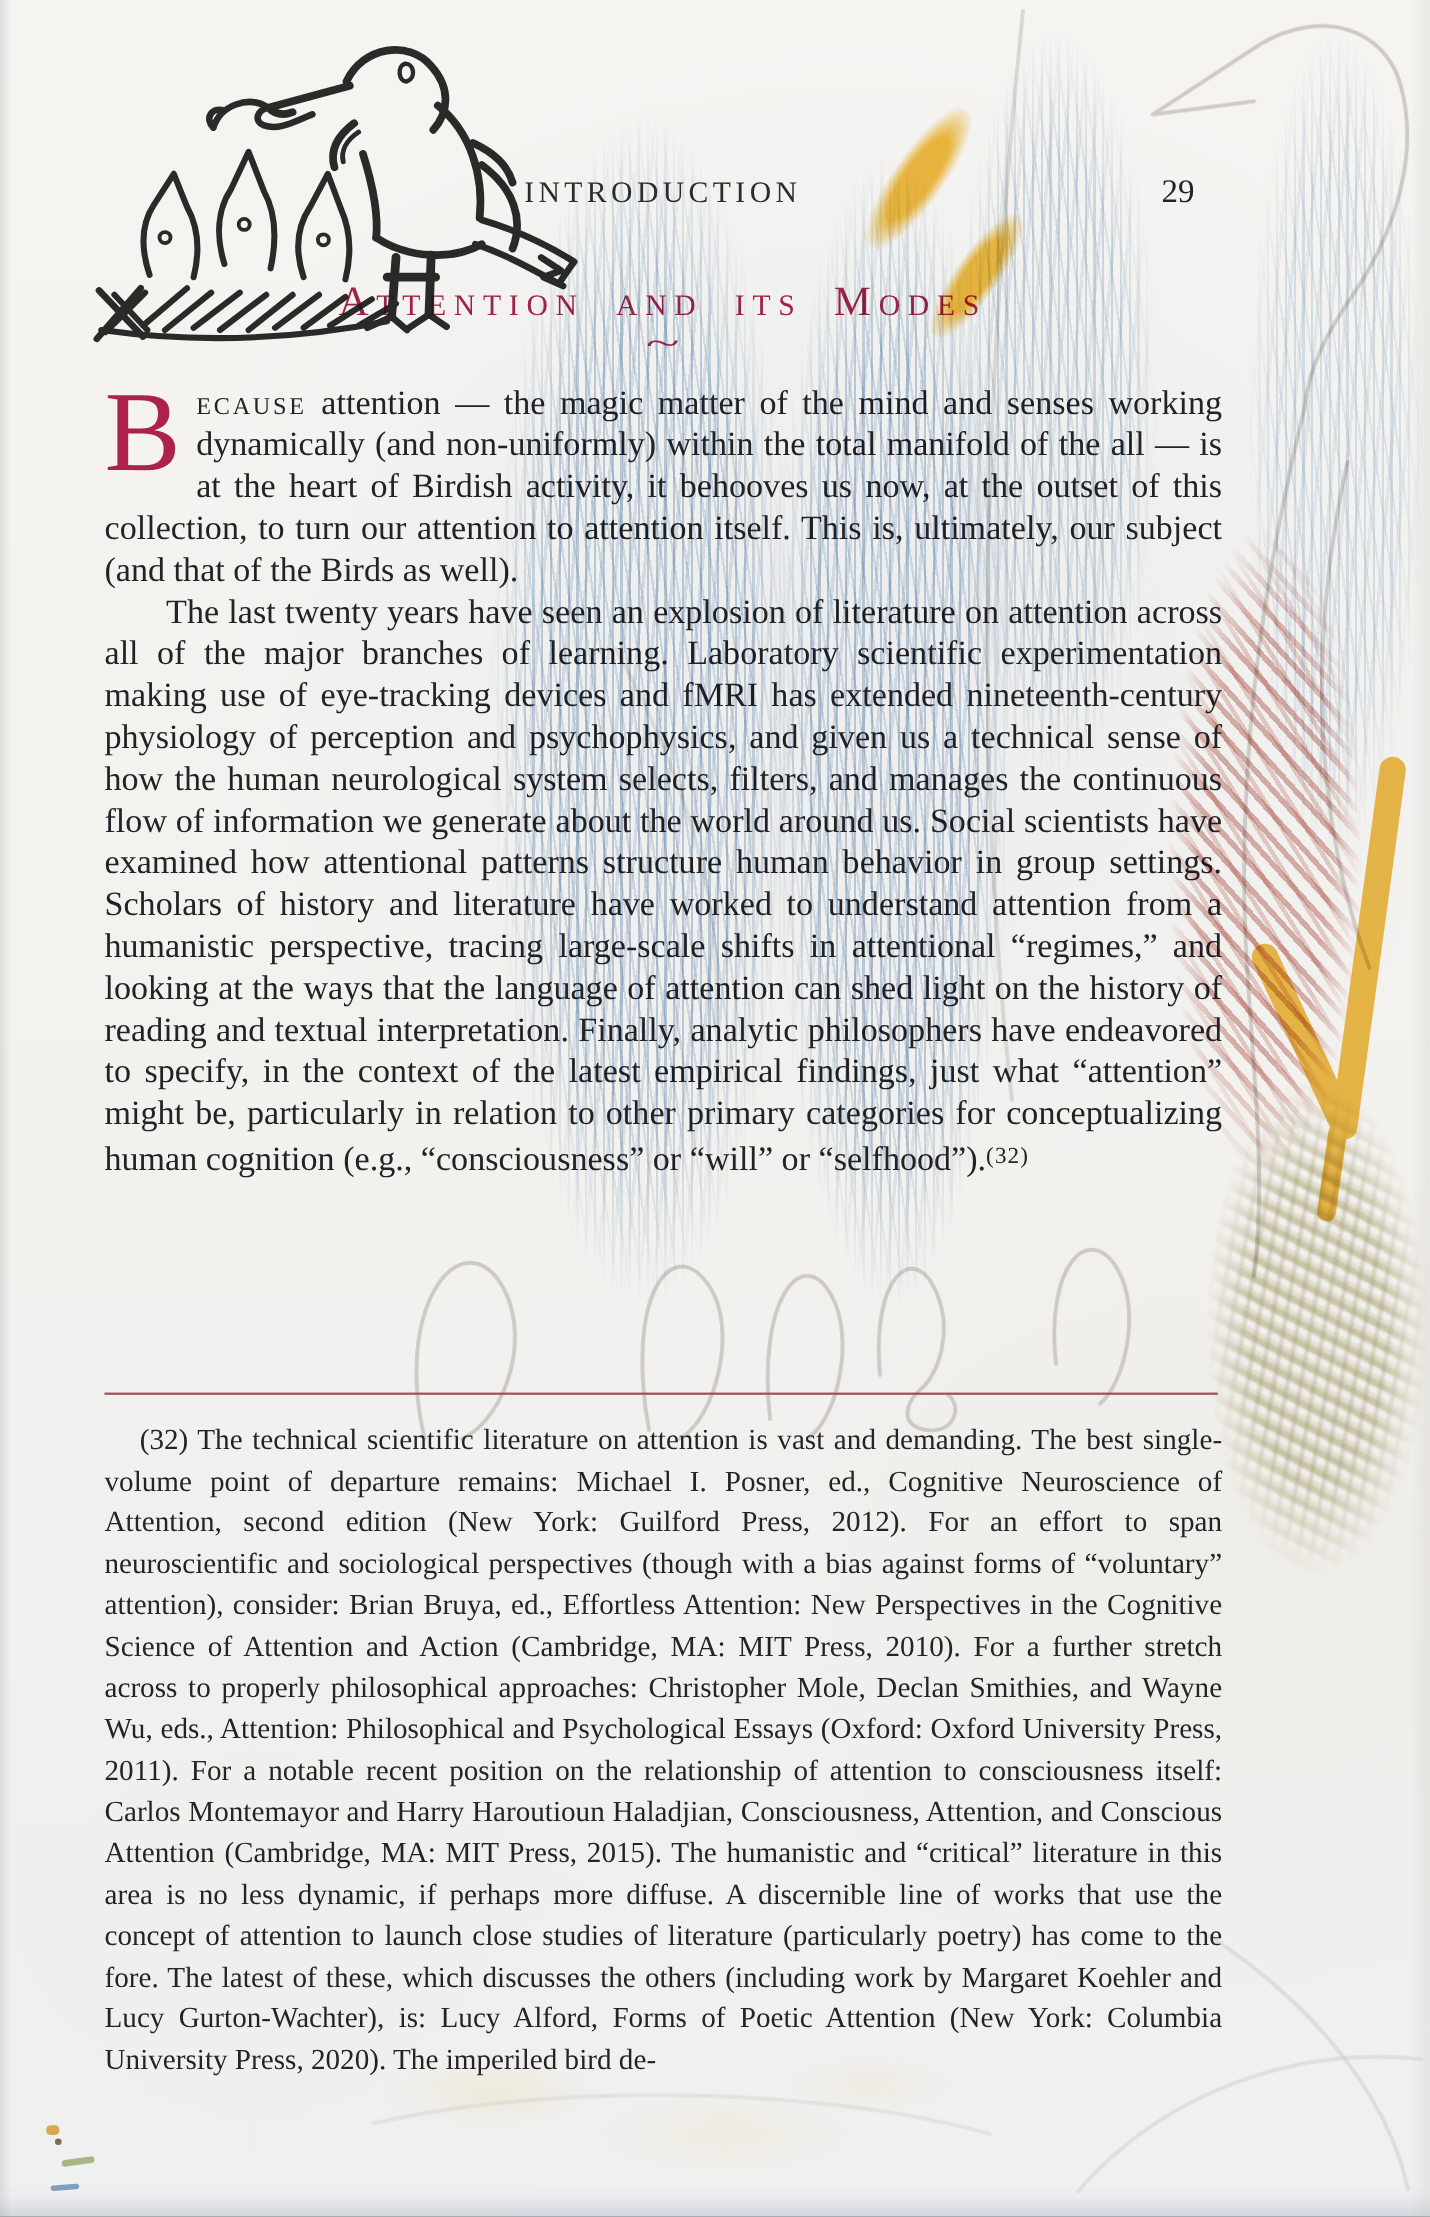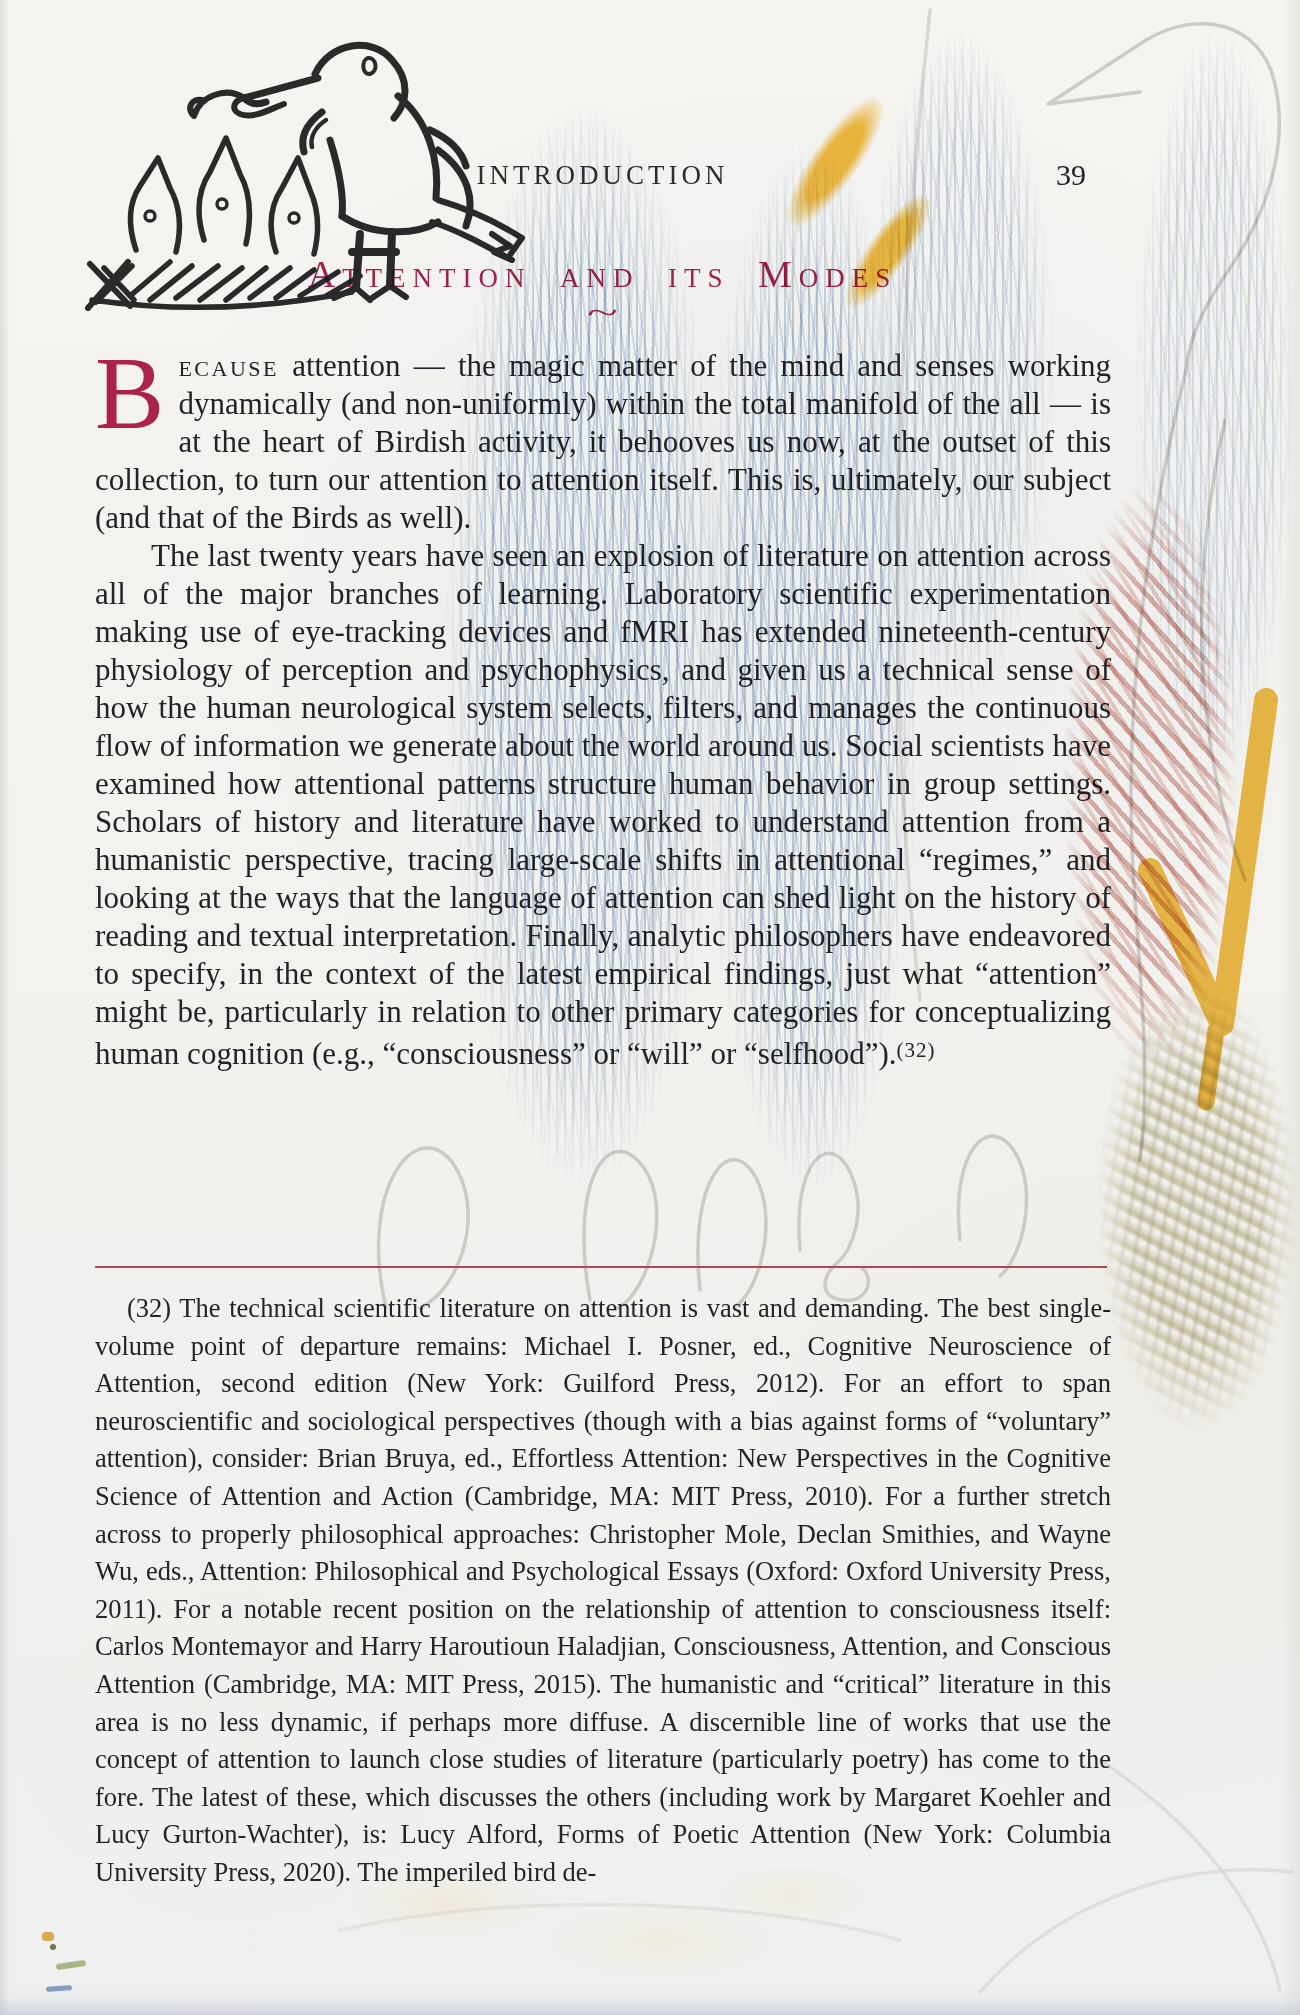--- a/index.html
+++ b/index.html
@@ -111,21 +111,21 @@
       <path d="M 700 1290 C 688 1180 730 1130 756 1178 C 778 1218 760 1290 736 1306"></path>
       <path d="M 800 1250 C 792 1160 830 1130 850 1172 C 868 1210 852 1250 838 1262 C 822 1276 818 1296 842 1300 C 866 1304 876 1280 862 1268"></path>
       <path d="M 960 1240 C 950 1150 990 1110 1016 1154 C 1038 1192 1022 1258 1000 1276"></path>
       <path d="M 1100 1760 C 1190 1820 1260 1900 1280 1990" opacity=".5"></path>
       <path d="M 980 1992 C 1060 1900 1180 1860 1292 1872" opacity=".45"></path>
       <path d="M 340 1930 C 520 1890 760 1900 900 1940" opacity=".35"></path>
     </g>
   </svg>
 
   <div class="running-header">INTRODUCTION</div>
-  <div class="page-number">39</div>
+  <div class="page-number">29</div>
   <div class="section-heading">Attention and its Modes</div>
   <div class="ornament">~</div>
 
   <div class="body-text">
     <p><span class="dropcap">B</span><span class="sc">ecause</span> <span class="it">attention</span><span> — the magic matter of the mind and senses working dynamically (and non-uniformly) within the total manifold of the all — is at the heart of Birdish activity, it behooves us now, at the outset of this collection, to turn our attention to attention itself. This is, ultimately, our subject (and that of the Birds as well).</span></p>
     <p class="para2"><span>The last twenty years have seen an explosion of literature on attention across all of the major branches of learning. Laboratory scientific experimentation making use of eye-tracking devices and fMRI has extended nineteenth-century physiology of perception and psychophysics, and given us a technical sense of how the human neurological system selects, filters, and manages the continuous flow of information we generate about the world around us. Social scientists have examined how attentional patterns structure human behavior in group settings. Scholars of history and literature have worked to understand attention from a humanistic perspective, tracing large-scale shifts in attentional “regimes,” and looking at the ways that the language of attention can shed light on the history of reading and textual interpretation. Finally, analytic philosophers have endeavored to specify, in the context of the latest empirical findings, just what “attention” might be, particularly in relation to other primary categories for conceptualizing human cognition (e.g., “consciousness” or “will” or “selfhood”).</span><span class="fnref">(32)</span></p>
   </div>
 
   <div class="footnote-rule"></div>
   <div class="footnote"><span>(32) The technical scientific literature on attention is vast and demanding. The best single-volume point of departure remains: Michael I. Posner, ed., </span><span class="it">Cognitive Neuroscience of Attention</span><span>, second edition (New York: Guilford Press, 2012). For an effort to span neuroscientific and sociological perspectives (though with a bias against forms of “voluntary” attention), consider: Brian Bruya, ed., </span><span class="it">Effortless Attention: New Perspectives in the Cognitive Science of Attention and Action</span><span> (Cambridge, MA: MIT Press, 2010). For a further stretch across to properly philosophical approaches: Christopher Mole, Declan Smithies, and Wayne Wu, eds., </span><span class="it">Attention: Philosophical and Psychological Essays</span><span> (Oxford: Oxford University Press, 2011). For a notable recent position on the relationship of attention to consciousness itself: Carlos Montemayor and Harry Haroutioun Haladjian, </span><span class="it">Consciousness, Attention, and Conscious Attention</span><span> (Cambridge, MA: MIT Press, 2015). The humanistic and “critical” literature in this area is no less dynamic, if perhaps more diffuse. A discernible line of works that use the concept of attention to launch close studies of literature (particularly poetry) has come to the fore. The latest of these, which discusses the others (including work by Margaret Koehler and Lucy Gurton-Wachter), is: Lucy Alford, </span><span class="it">Forms of Poetic Attention</span><span> (New York: Columbia University Press, 2020). The imperiled bird de-</span></div>

